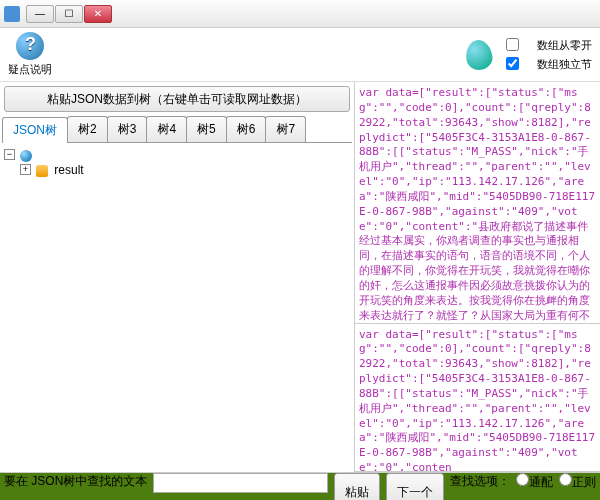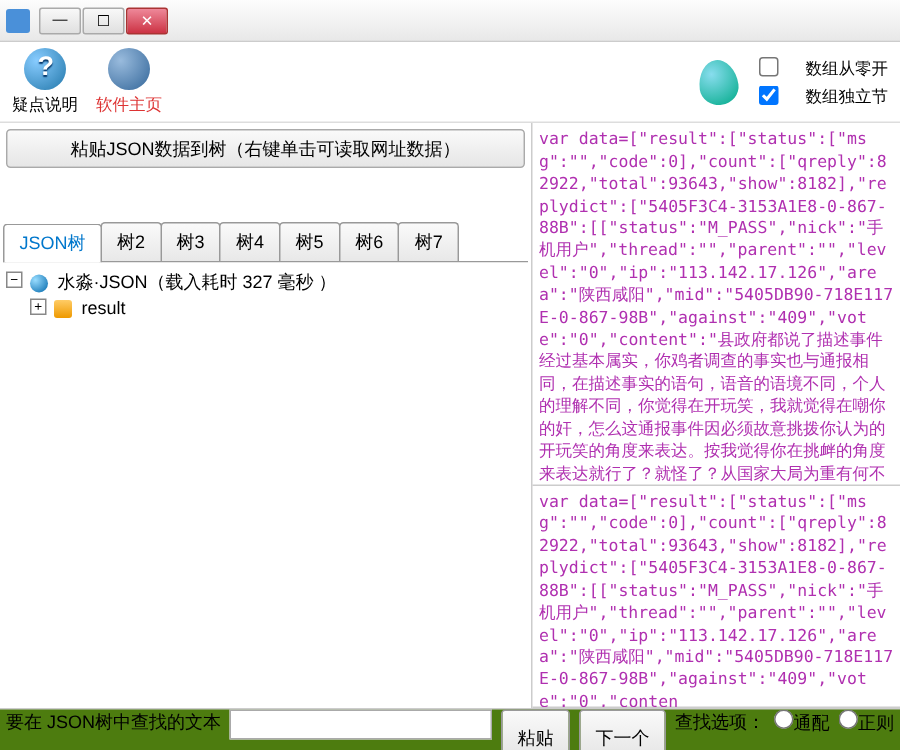--- a/index.html
+++ b/index.html
@@ -20,21 +20,21 @@
 .brand .drop { width: 26px; height: 30px; background: radial-gradient(circle at 35% 30%, #8de, #0a8); border-radius: 50% 50% 50% 50% / 60% 60% 40% 40%; transform: rotate(-8deg); margin-right: 4px; }
 .brand .btext { display: flex; flex-direction: column; line-height: 1; }
 .brand .bname { font-size: 20px; color: #0a8ed6; font-weight: 500; }
 .brand .burl { font-size: 11px; color: #888; }
 .opts { display: flex; flex-direction: column; font-size: 11px; gap: 4px; }
 .opts label { display: flex; align-items: flex-start; gap: 18px; white-space: nowrap; }
 .main { display: flex; height: 390px; justify-content: center; }
 .left { width: 355px; border-right: 1px solid #ccc; display: flex; flex-direction: column; }
 .pastebtn { margin: 4px; height: 26px; border: 1px solid #aaa; background: linear-gradient(#fafafa,#e6e6e6); border-radius: 3px; font-size: 12px; cursor: pointer; }
 .tabs { display: flex; border-bottom: 1px solid #999; margin: 0 2px; }
-.tab { padding: 4px 10px; font-size: 12px; border: 1px solid #999; border-bottom: none; background: linear-gradient(#fafafa,#e8e8e8); margin-right: -1px; cursor: pointer; border-radius: 3px 3px 0 0; margin-top: 32px; }
+.tab { padding: 4px 10px; font-size: 12px; border: 1px solid #999; border-bottom: none; background: linear-gradient(#fafafa,#e8e8e8); margin-right: -1px; cursor: pointer; border-radius: 3px 3px 0 0; }
 .tab.active { background: #fff; color: #07c; position: relative; top: 1px; }
 .tree { flex: 1; overflow: auto; font-size: 12px; padding: 4px; background: #fff; }
 .tree .node { padding: 1px 0 1px 16px; position: relative; }
 .tree .toggle { position: absolute; left: 0; top: 2px; width: 11px; height: 11px; border: 1px solid #888; font-size: 9px; line-height: 9px; text-align: center; cursor: pointer; background: #fff; }
 .tree .ico { display: inline-block; width: 12px; height: 12px; border-radius: 50%; margin-right: 3px; vertical-align: middle; }
 .tree .ico.root { background: radial-gradient(circle at 30% 30%, #9df, #06a); }
 .tree .ico.obj { background: linear-gradient(#fc6,#e90); border-radius: 2px; }
 .right { flex: 1; display: flex; flex-direction: column; }
 .rawbox { flex: 1; overflow: auto; font-size: 11px; padding: 4px; color: #b030b0; font-family: Consolas, monospace; line-height: 1.35; word-break: break-all; white-space: pre-wrap; border-bottom: 1px solid #ccc; }
 .rawbox.second { flex: 0.6; }
@@ -53,24 +53,20 @@
     <div class="winbtn">☐</div>
     <div class="winbtn close">✕</div>
   </div>
 </div>
 
 <div class="toolbar">
   <div class="tbitem">
     <div class="tbicon help"></div>
     <span>疑点说明</span>
   </div>
-  <div class="tbitem">
-    <div class="tbicon home"></div>
-    <span style="color:#d33">软件主页</span>
-  </div>
   <div class="brand">
     <div class="drop"></div>
   </div>
   <div class="opts">
     <label>
         <input type="checkbox" style="">
         <span>数组从零开</span>
       </label>
     <label>
         <input type="checkbox" checked="" style="">
@@ -88,21 +84,20 @@
       <div class="tab">树3</div>
       <div class="tab">树4</div>
       <div class="tab">树5</div>
       <div class="tab">树6</div>
       <div class="tab">树7</div>
     </div>
     <div class="tree">
       <div class="node">
         <span class="toggle">−</span>
         <span class="ico root"></span>
-        <span>水淼·JSON（载入耗时 327 毫秒 ）</span>
         <div class="node">
           <span class="toggle">+</span>
           <span class="ico obj"></span>
           <span>result</span>
         </div>
       </div>
     </div>
   </div>
   <div class="right">
     <div class="rawbox">var data=["result":["status":["msg":"","code":0],"count":["qreply":82922,"total":93643,"show":8182],"replydict":["5405F3C4-3153A1E8-0-867-88B":[["status":"M_PASS","nick":"手机用户","thread":"","parent":"","level":"0","ip":"113.142.17.126","area":"陕西咸阳","mid":"5405DB90-718E117E-0-867-98B","against":"409","vote":"0","content":"县政府都说了描述事件经过基本属实，你鸡者调查的事实也与通报相同，在描述事实的语句，语音的语境不同，个人的理解不同，你觉得在开玩笑，我就觉得在嘲你的奸，怎么这通报事件因必须故意挑拨你认为的开玩笑的角度来表达。按我觉得你在挑衅的角度来表达就行了？就怪了？从国家大局为重有何不可？这种小事件情况，内部消化可能更实，主要搞得满城风雨啦，让外国人看笑话，让某分们集体高潮，让国家处于骂骂的负面情绪中，亲者痛，仇者快，这老师确"</div>

